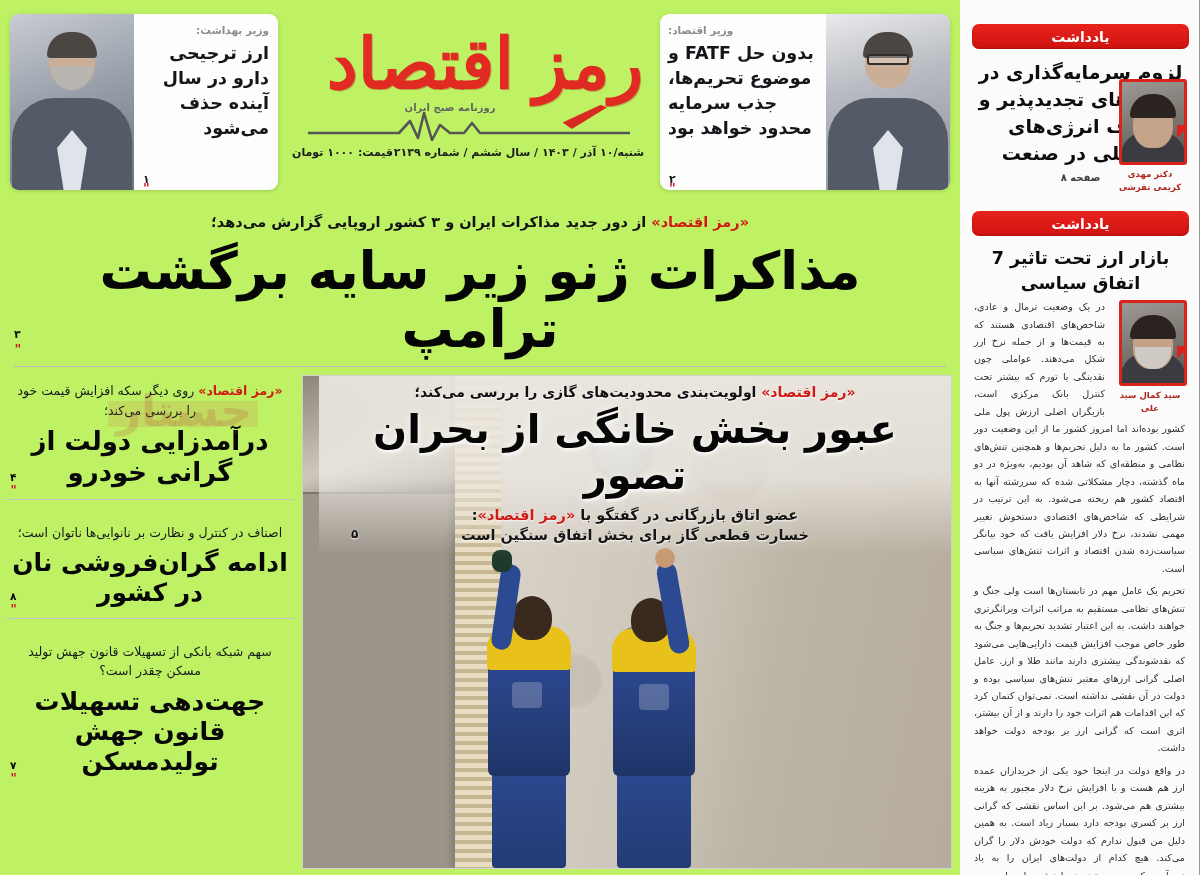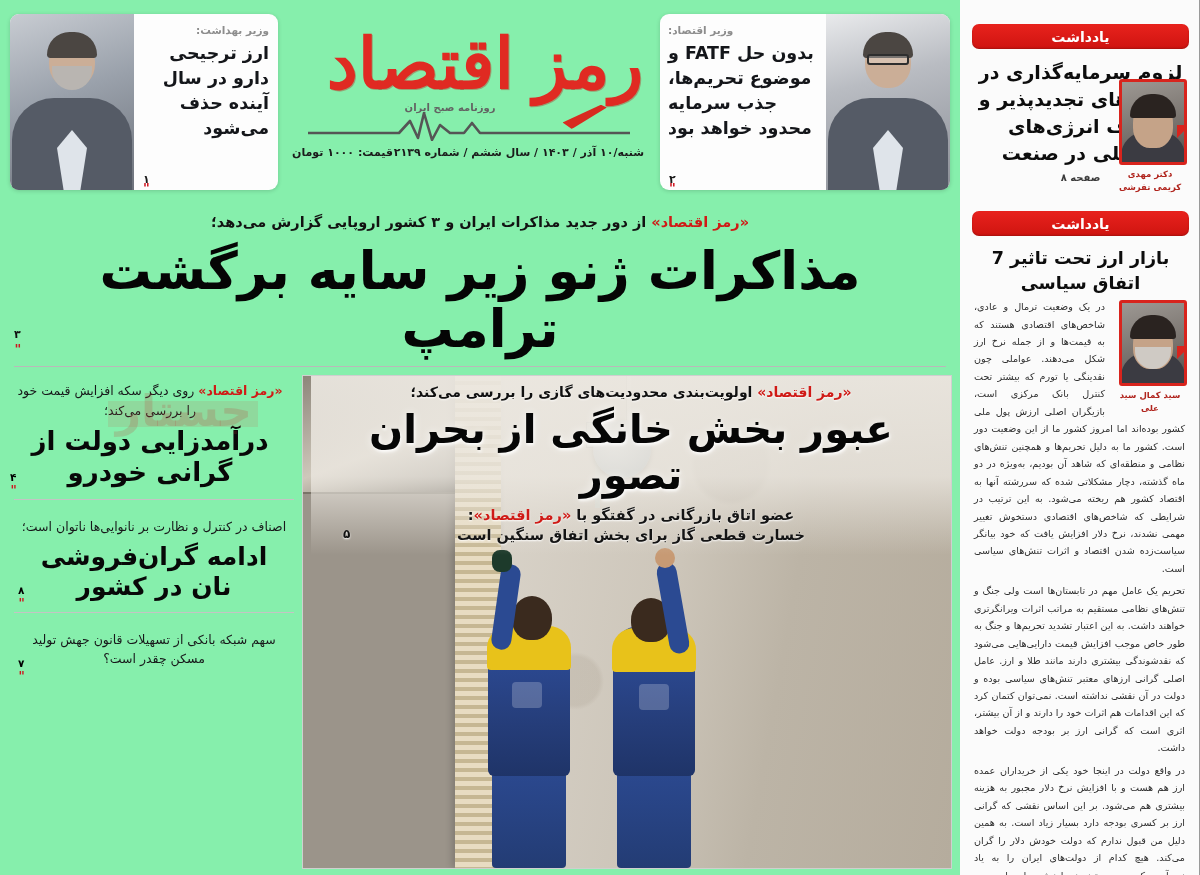--- a/index.html
+++ b/index.html
@@ -21,21 +21,21 @@
     background: #fcfcfc;
     display: flex;
     flex-direction: row-reverse;
   }
 
   
   .main-area {
     width: 960px;
     height: 875px;
     position: relative;
-    background: #86efac;
+    background: #bef264;
     display: flex;
     flex-direction: column;
   }
 
   
   .top-strip {
     height: 208px;
     display: flex;
     flex-direction: row-reverse;
     align-items: flex-start;
@@ -265,21 +265,21 @@
     flex: 0 0 288px;
     display: flex;
     flex-direction: column;
     direction: rtl;
   }
   .rail-item {
     position: relative;
     padding: 6px 6px 10px 6px;
     text-align: center;
   }
-  .rail-item + .rail-item { border-top: 1px solid #c4c4c4; padding-top: 17px; margin-left: 8px; }
+  .rail-item + .rail-item { border-top: 1px solid #c4c4c4; padding-top: 23px; }
   .rail-kicker {
     font-size: 12.5px;
     color: #17181a;
     line-height: 1.55;
     margin-bottom: 6px;
     font-weight: 500;
   }
   .rail-kicker .brand { color: #d01a16; font-weight: 700; }
   .rail-title {
     font-size: 26px;
@@ -455,21 +455,21 @@
   .w-logo {
     position: absolute;
     width: 30px; height: 26px;
     border-radius: 4px;
     background: rgba(255,255,255,.22);
   }
 
   
   .photo-head {
     position: absolute;
-    top: 0; left: 8px; right: 0;
+    top: 0; left: 16px; right: 0;
     padding: 8px 14px 12px 14px;
     text-align: center;
     direction: rtl;
     z-index: 6;
     background: linear-gradient(180deg, rgba(236,232,225,.92) 0%, rgba(236,232,225,.78) 56%, rgba(236,232,225,0) 100%);
   }
   .ph-kicker {
     font-size: 14px;
     font-weight: 800;
     color: #101010;
@@ -735,20 +735,21 @@
           <div class="rail-kicker">اصناف در کنترل و نظارت بر نانوایی‌ها ناتوان است؛</div>
           <div class="rail-title sm">ادامه گران‌فروشی نان در کشور</div>
           <div class="rail-page">
             <span>۸</span>
             <span class="quote-mark">"</span>
           </div>
         </div>
 
         <div class="rail-item">
           <div class="rail-kicker">سهم شبکه بانکی از تسهیلات قانون جهش تولید مسکن چقدر است؟</div>
+          <div class="rail-title sm">جهت‌دهی تسهیلات قانون جهش تولیدمسکن</div>
           <div class="rail-page">
             <span>۷</span>
             <span class="quote-mark">"</span>
           </div>
         </div>
 
       </div>
 
       <div class="photo-story">
         <div class="photo-bg"></div>

